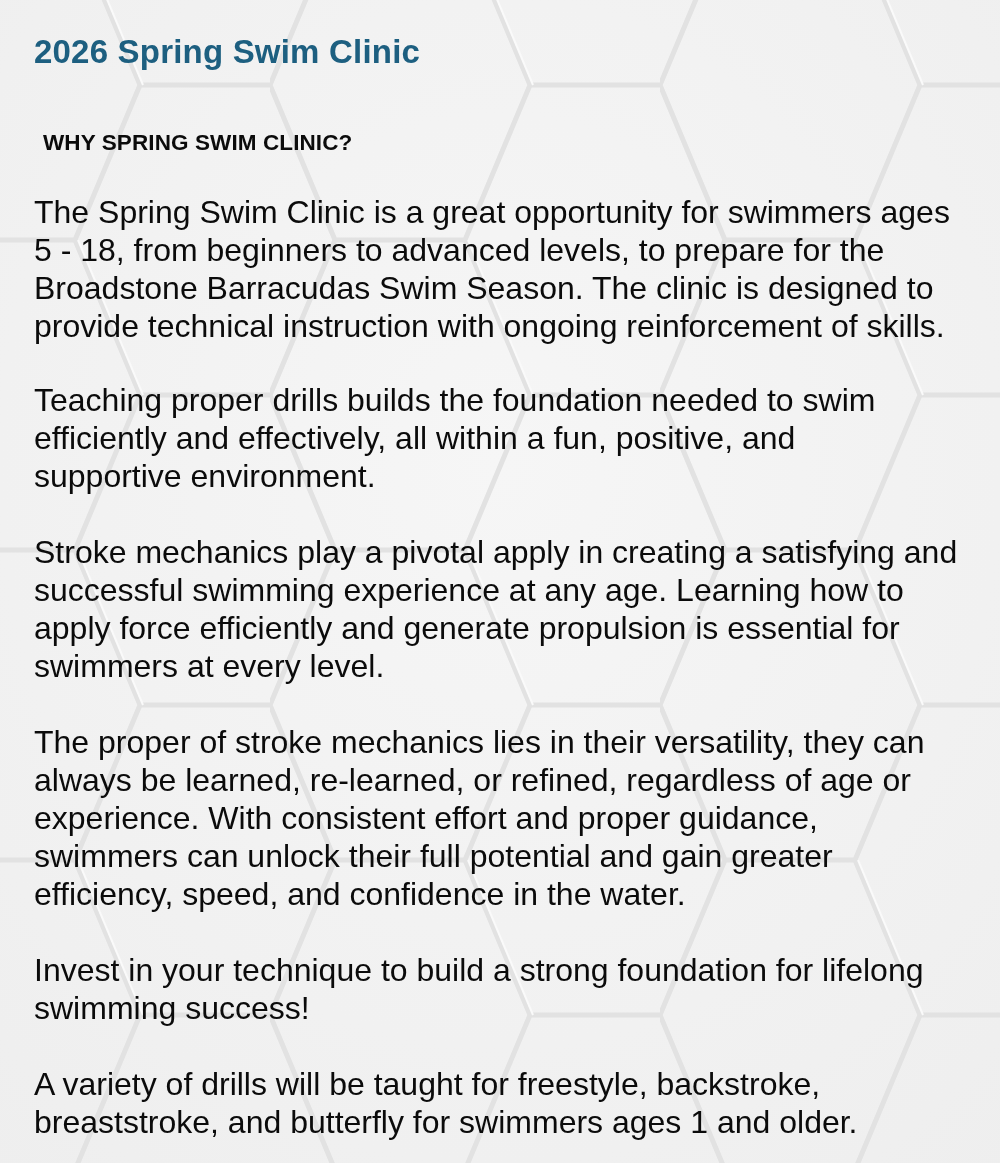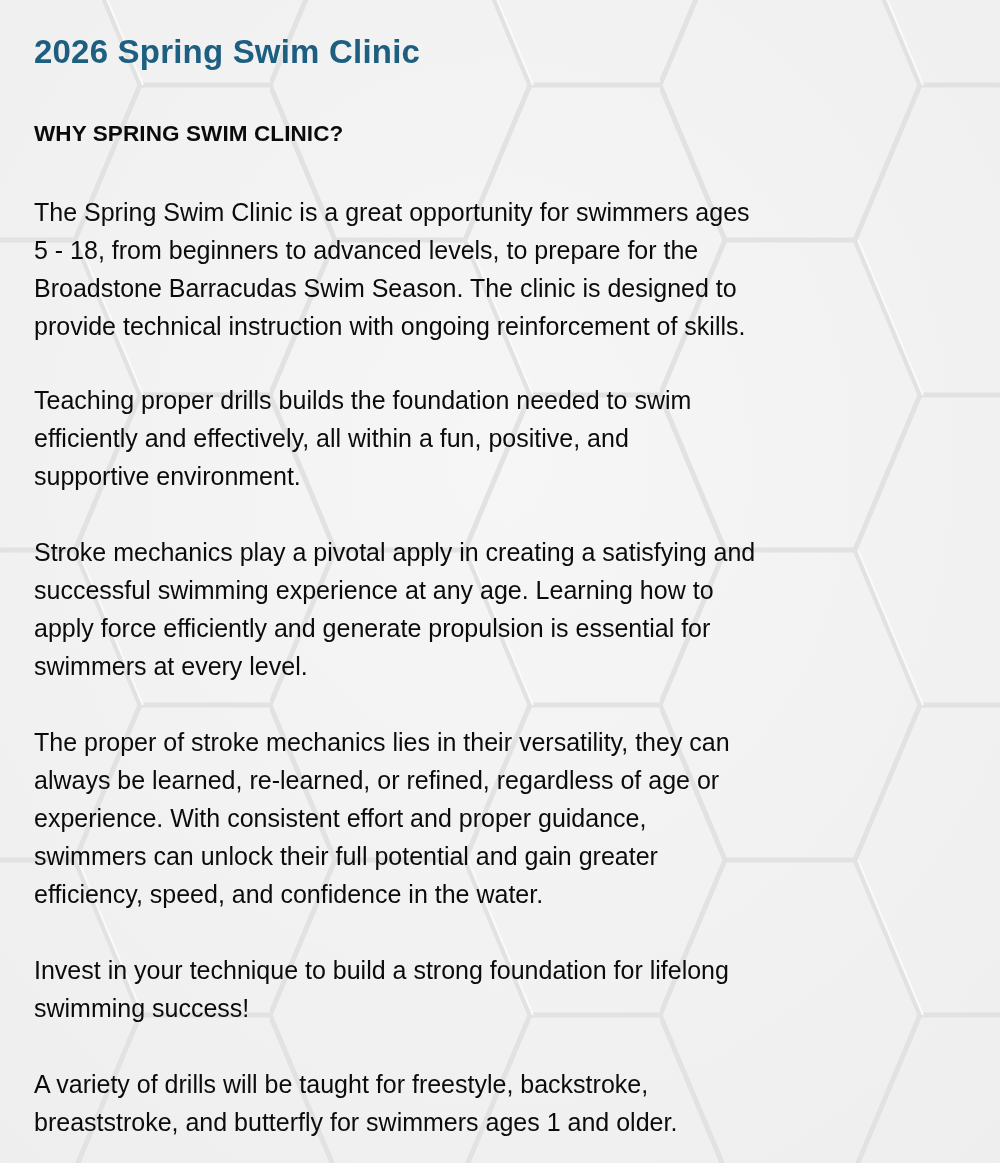--- a/index.html
+++ b/index.html
@@ -35,33 +35,33 @@
     font-size: 33px;
     font-weight: 700;
     color: #1d5f80;
     letter-spacing: 0.2px;
     line-height: 40px;
   }
   .subheading {
     position: absolute;
     left: 34px;
     top: 119px;
-    margin: 0;
+    margin: 9px;
     font-size: 22.5px;
     font-weight: 700;
     color: #0b0b0b;
     letter-spacing: 0.1px;
     line-height: 30px;
   }
   .para {
     position: absolute;
     left: 34px;
     width: 930px;
     margin: 0;
-    font-size: 25px;
+    font-size: 32px;
     line-height: 38px;
     color: #0b0b0b;
     white-space: normal;
   }
   .para .line { display: block; white-space: nowrap; }
 </style>
 </head>
 <body>
 
 <svg class="bg" width="1000" height="1163" xmlns="http://www.w3.org/2000/svg">

